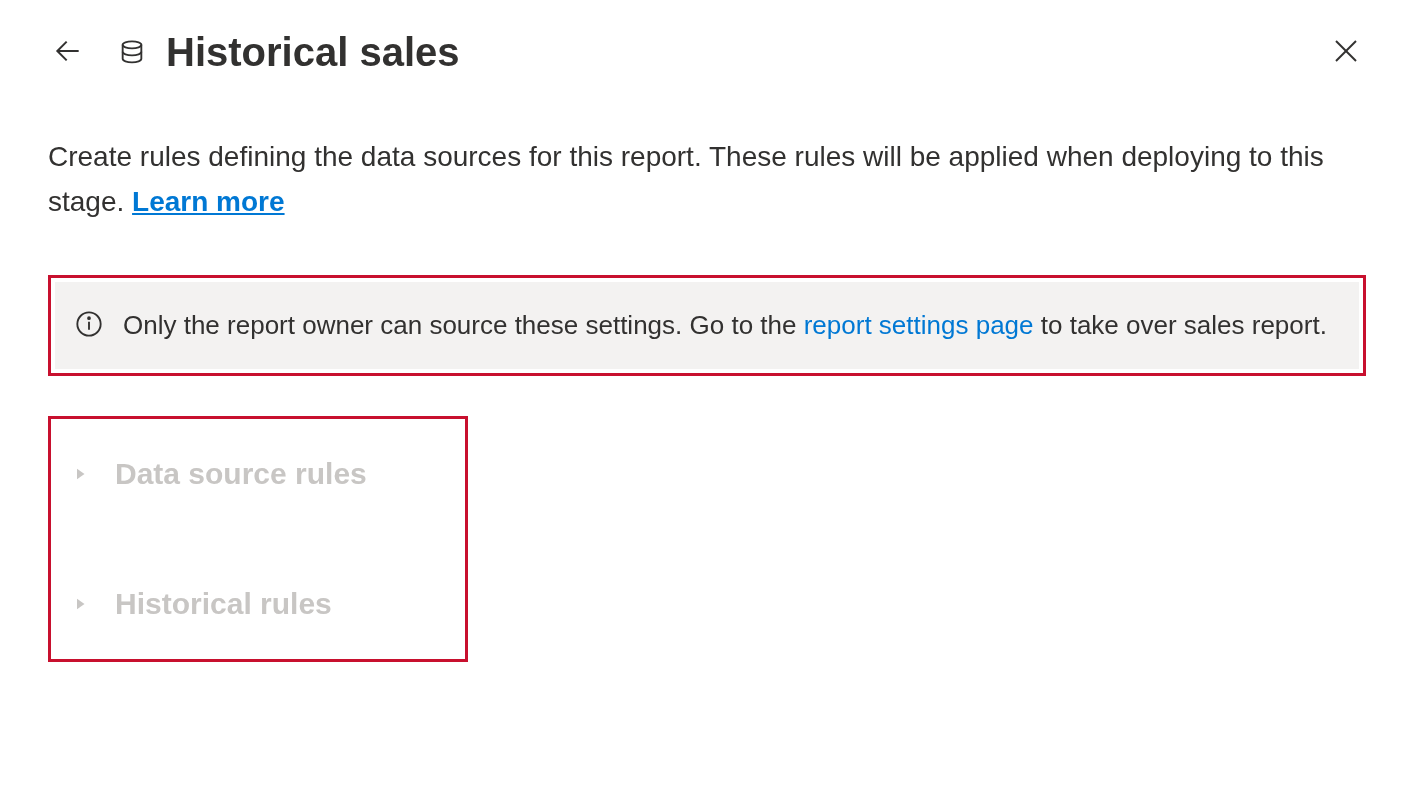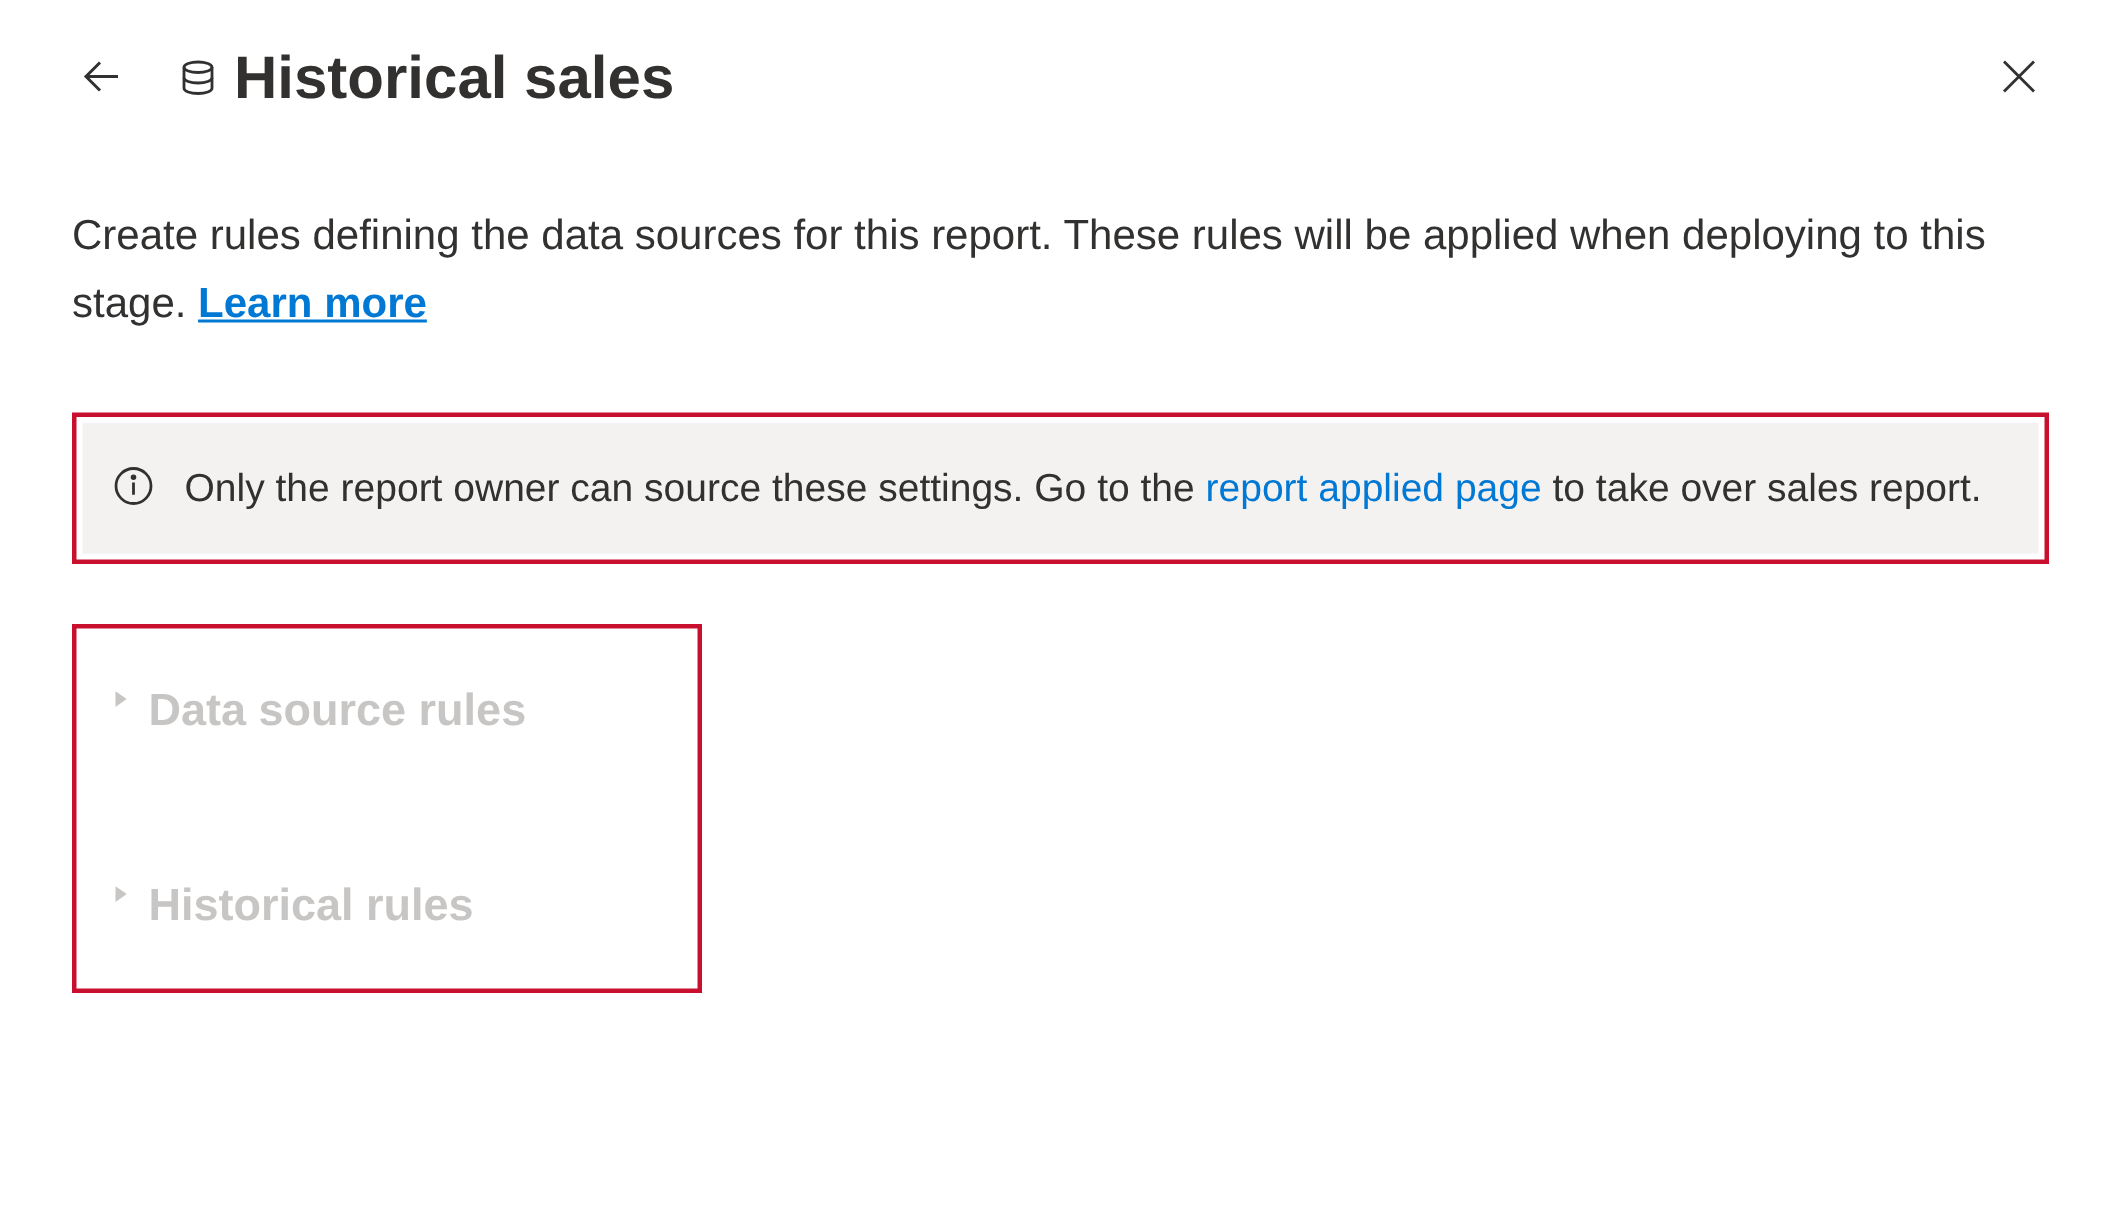--- a/index.html
+++ b/index.html
@@ -37,21 +37,21 @@
       border: none;
       color: #323130;
     }
     .back-btn svg {
       width: 32px;
       height: 32px;
     }
     .title-group {
       display: flex;
       align-items: center;
-      gap: 10px;
+      gap: 20px;
     }
     .db-icon {
       display: flex;
       align-items: center;
       color: #323130;
     }
     .db-icon svg {
       width: 28px;
       height: 30px;
     }
@@ -116,22 +116,22 @@
       color: #0078d4;
       cursor: pointer;
     }
     .rules-group {
       border: 3px solid #c8102e;
       padding: 20px 20px;
       width: 420px;
     }
     .rule-row {
       display: flex;
-      align-items: flex-start;
-      gap: 10px;
+      align-items: center;
+      gap: 26px;
       padding: 18px 0;
       cursor: default;
     }
     .rule-row + .rule-row {
       margin-top: 60px;
     }
     .caret-icon {
       color: #c8c6c4;
       display: flex;
     }
@@ -186,21 +186,21 @@
 <div class="info-banner">
   <div class="info-inner">
     <span class="info-icon">
       <svg viewBox="0 0 24 24" fill="none" stroke="currentColor" stroke-width="1.6">
         <circle cx="12" cy="12" r="10"></circle>
         <line x1="12" y1="10" x2="12" y2="17"></line>
         <circle cx="12" cy="7" r="0.8" fill="currentColor"></circle>
       </svg>
     </span>
     <div class="info-text">
-      <span>Only the report owner can source these settings. Go to the </span> <a class="settings-link">report applied page</a> <span> to take over sales report.</span>
+      <span>Only the report owner can source these settings. Go to the </span> <a class="settings-link">report settings page</a> <span> to take over sales report.</span>
     </div>
   </div>
 </div>
 
 <div class="rules-group">
   <div class="rule-row">
     <span class="caret-icon">
       <svg viewBox="0 0 24 24" fill="currentColor">
         <polygon points="8,5 18,12 8,19"></polygon>
       </svg>

